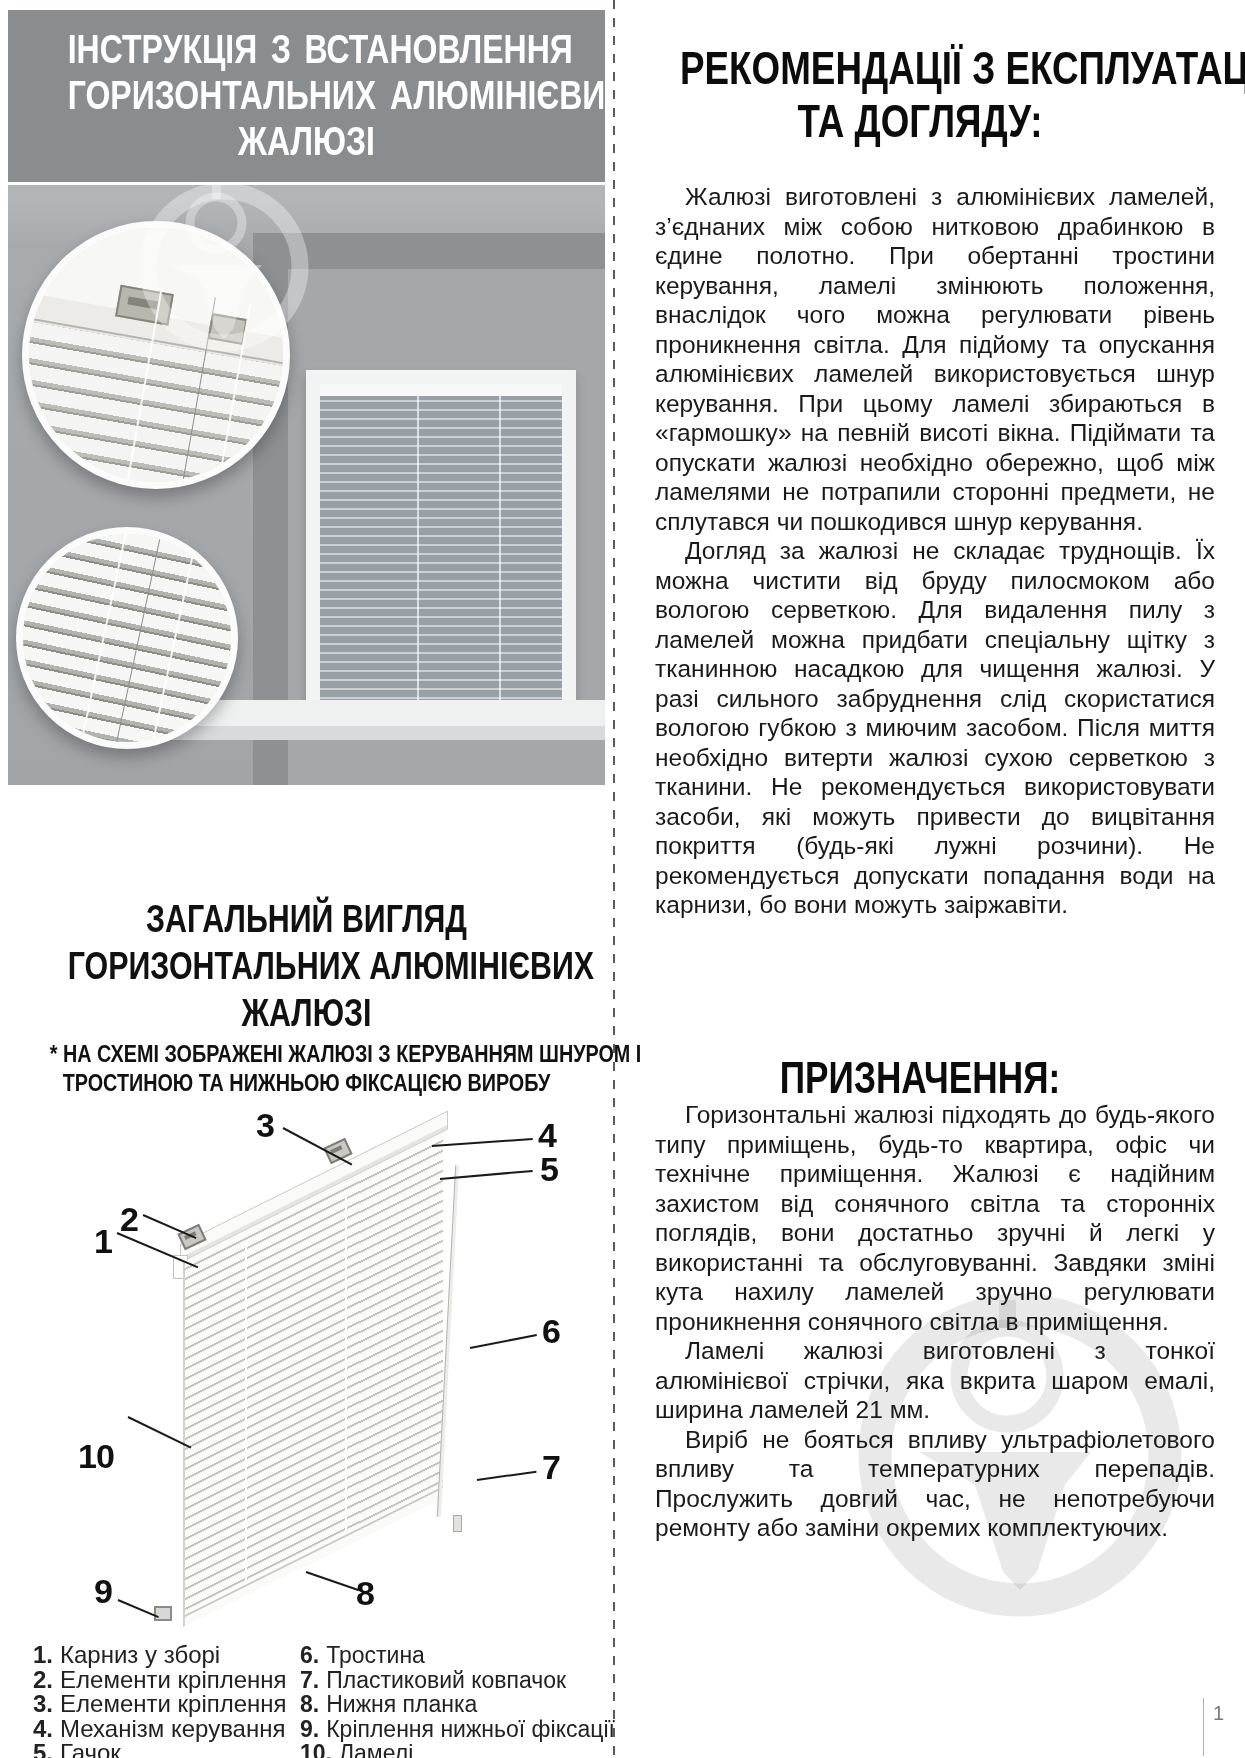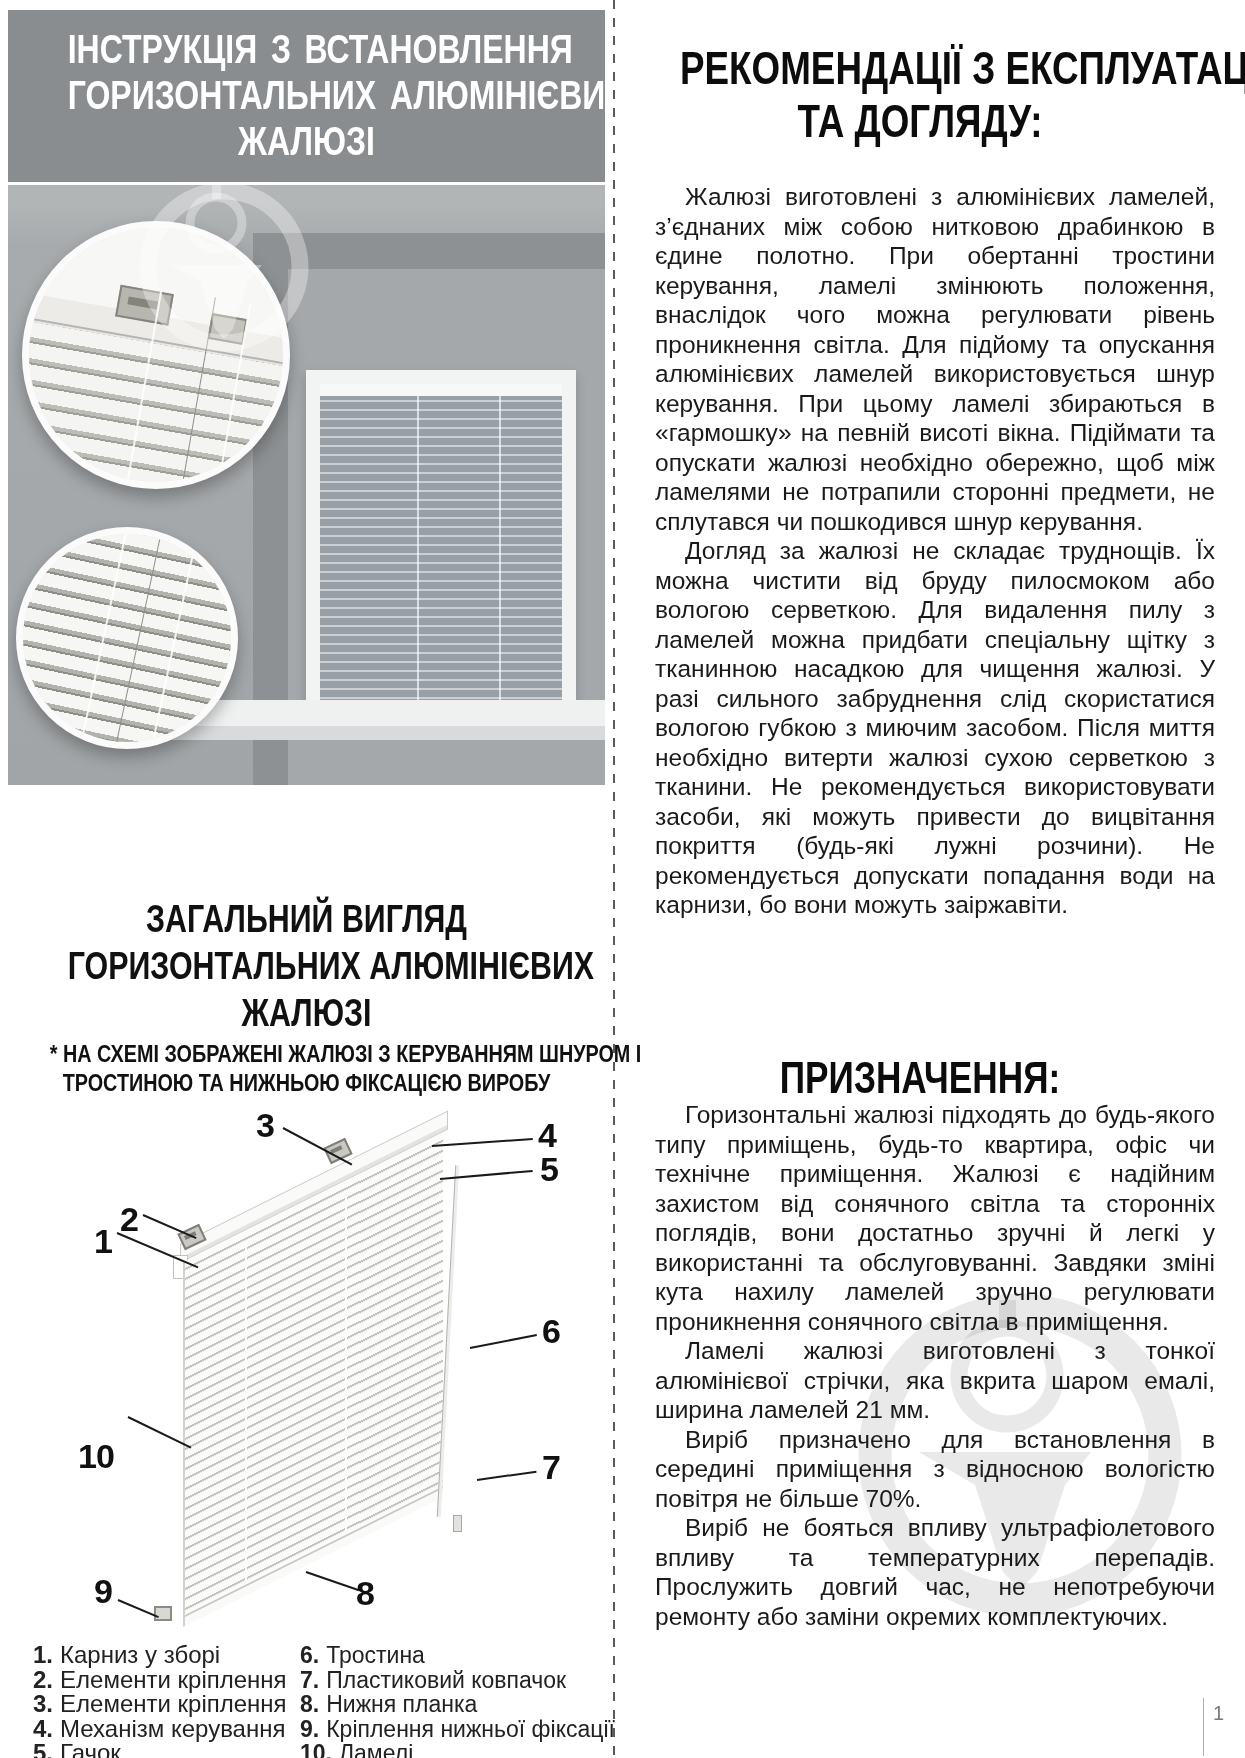--- a/index.html
+++ b/index.html
@@ -253,18 +253,17 @@
   <p>Догляд за жалюзі не складає труднощів. Їх можна чистити від бруду пилосмоком або вологою серветкою. Для видалення пилу з ламелей можна придбати спеціальну щітку з тканинною насадкою для чищення жалюзі. У разі сильного забруднення слід скористатися вологою губкою з миючим засобом. Після миття необхідно витерти жалюзі сухою серветкою з тканини. Не рекомендується використовувати засоби, які можуть привести до вицвітання покриття (будь-які лужні розчини). Не рекомендується допускати попадання води на карнизи, бо вони можуть заіржавіти.</p>
 </div>
 
 <div class="abs purpose-title">
   <span class="cond">ПРИЗНАЧЕННЯ:</span>
 </div>
 
 <div class="abs body-text purpose-text">
   <p>Горизонтальні жалюзі підходять до будь-якого типу приміщень, будь-то квартира, офіс чи технічне приміщення. Жалюзі є надійним захистом від сонячного світла та сторонніх поглядів, вони достатньо зручні й легкі у використанні та обслуговуванні. Завдяки зміні кута нахилу ламелей зручно регулювати проникнення сонячного світла в приміщення.</p>
   <p>Ламелі жалюзі виготовлені з тонкої алюмінієвої стрічки, яка вкрита шаром емалі, ширина ламелей 21 мм.</p>
-  <p>Виріб призначено для встановлення в середині приміщення з відносною вологістю повітря не більше 70%.</p>
   <p>Виріб не бояться впливу ультрафіолетового впливу та температурних перепадів. Прослужить довгий час, не непотребуючи ремонту або заміни окремих комплектуючих.</p>
 </div>
 
 <div class="abs pageno-rule"></div>
 <div class="abs pageno">1</div>
 
 </body></html>

